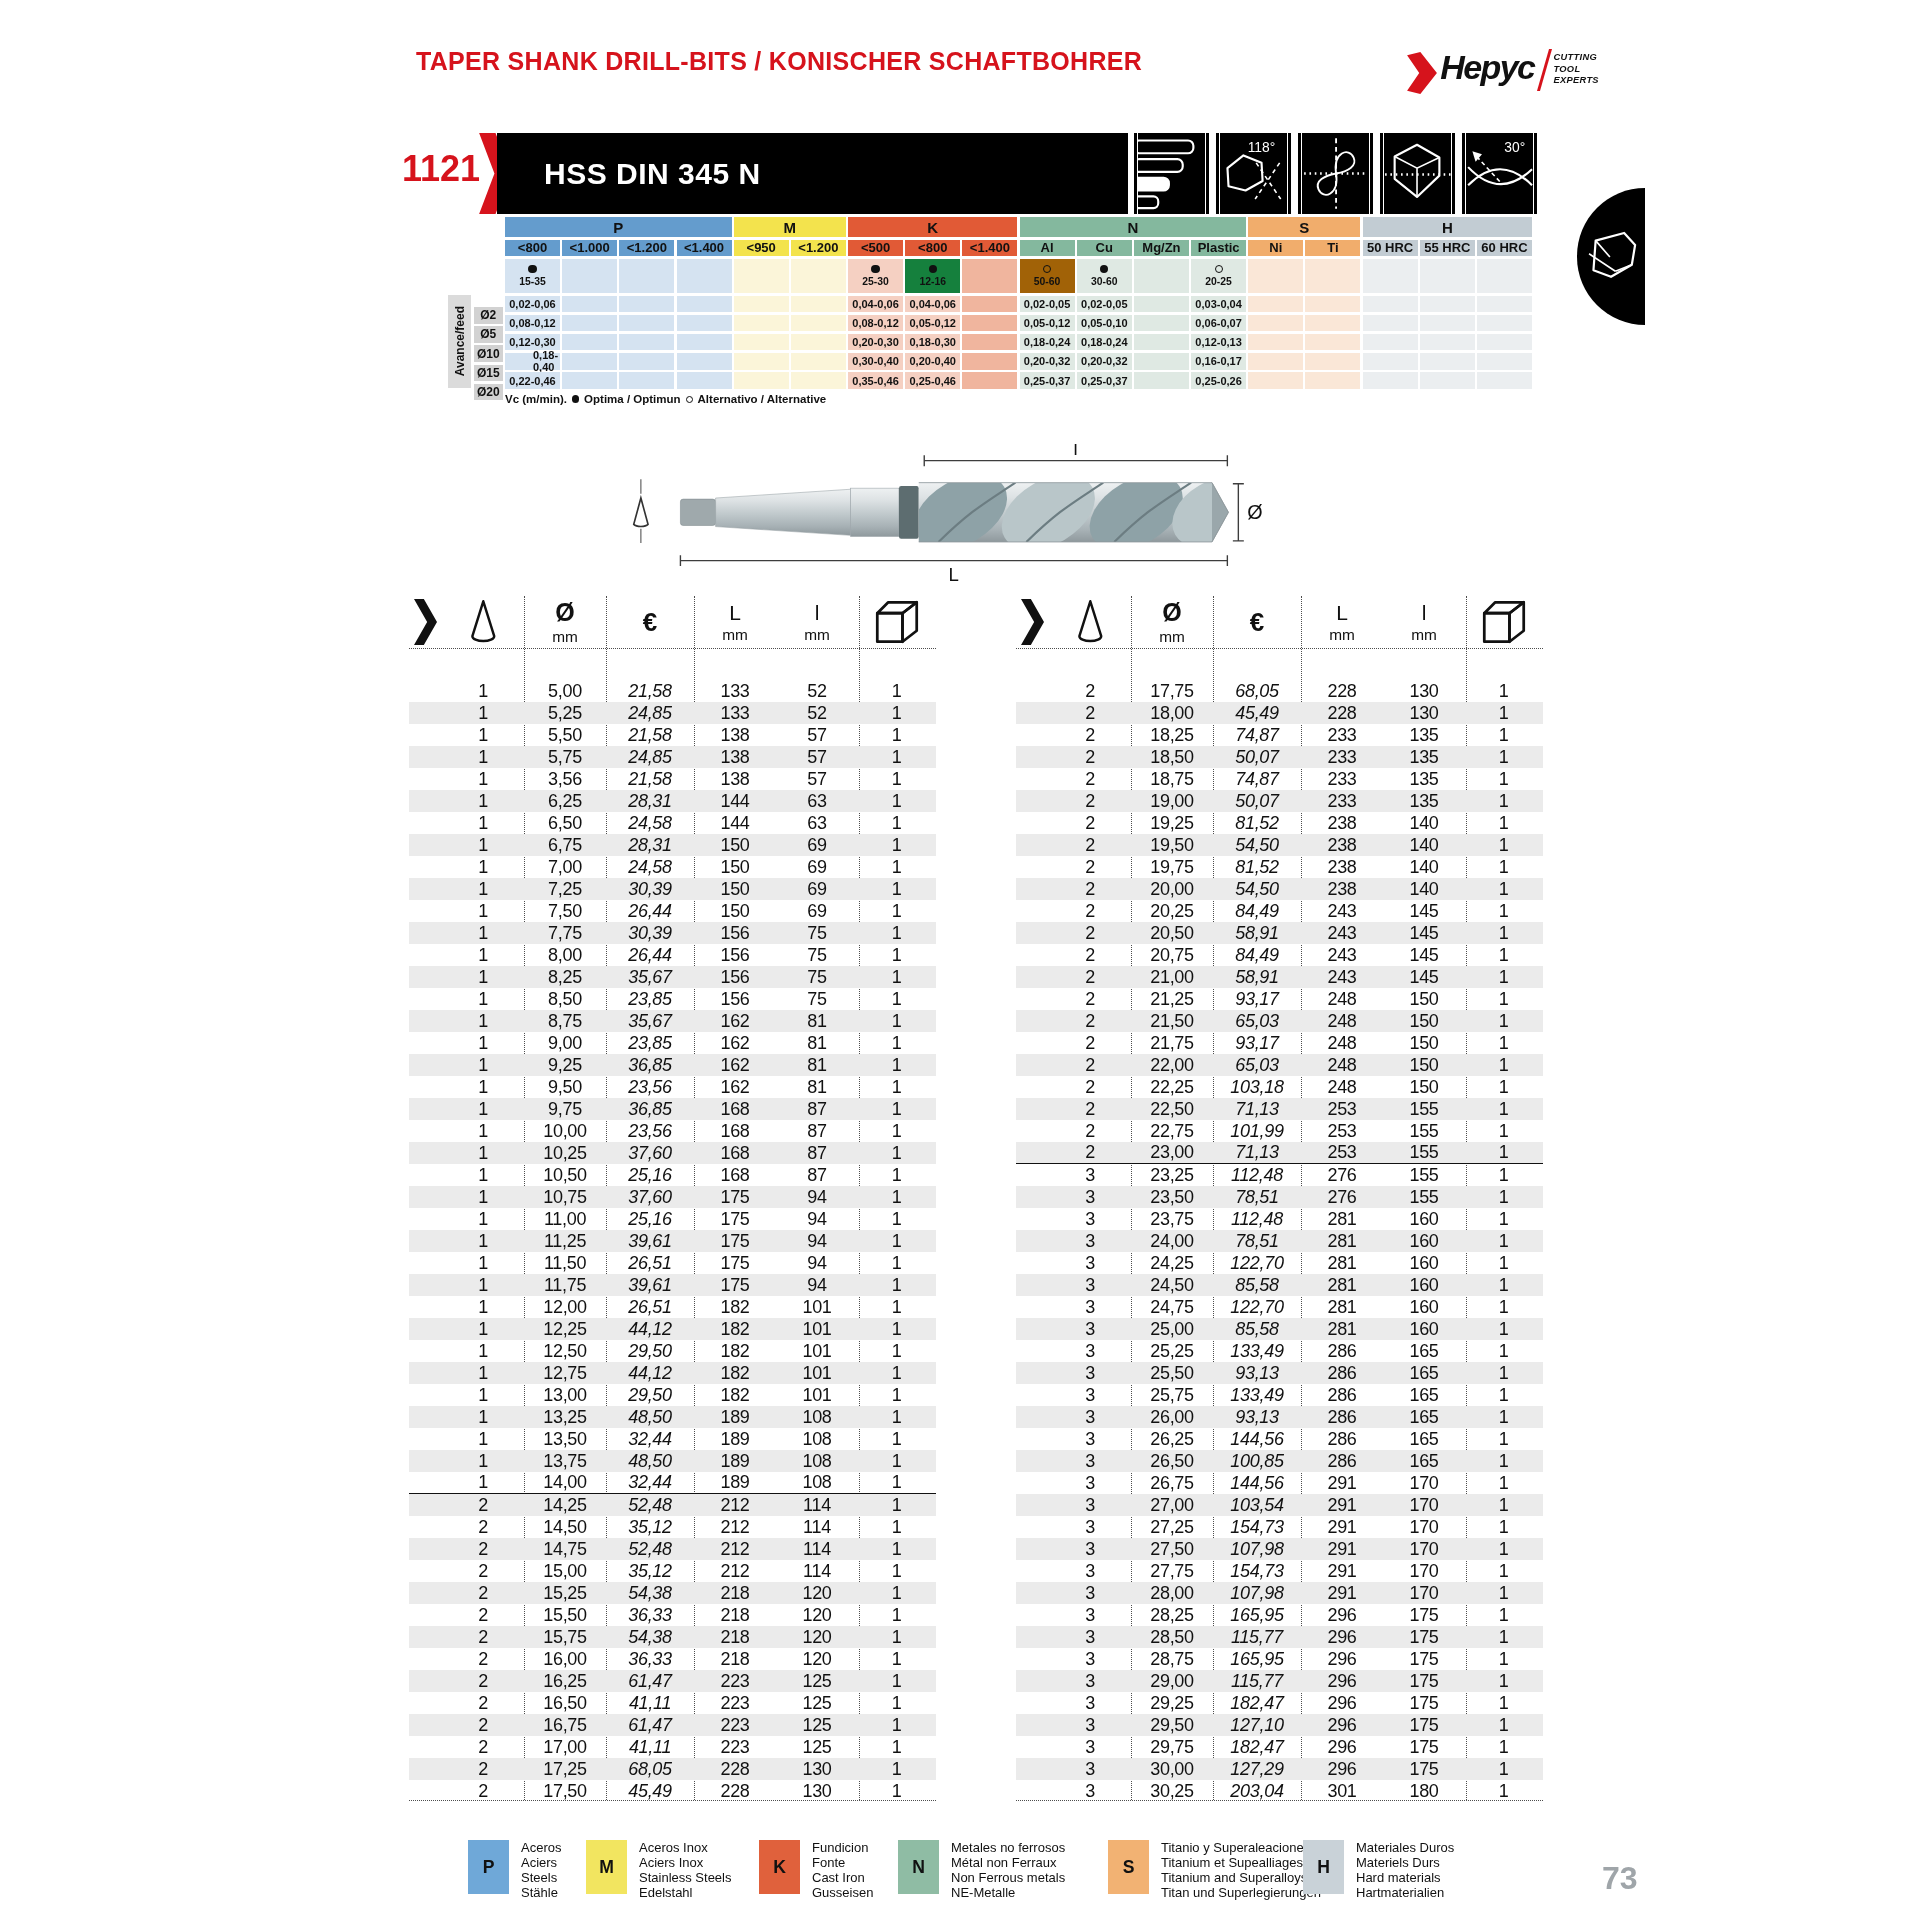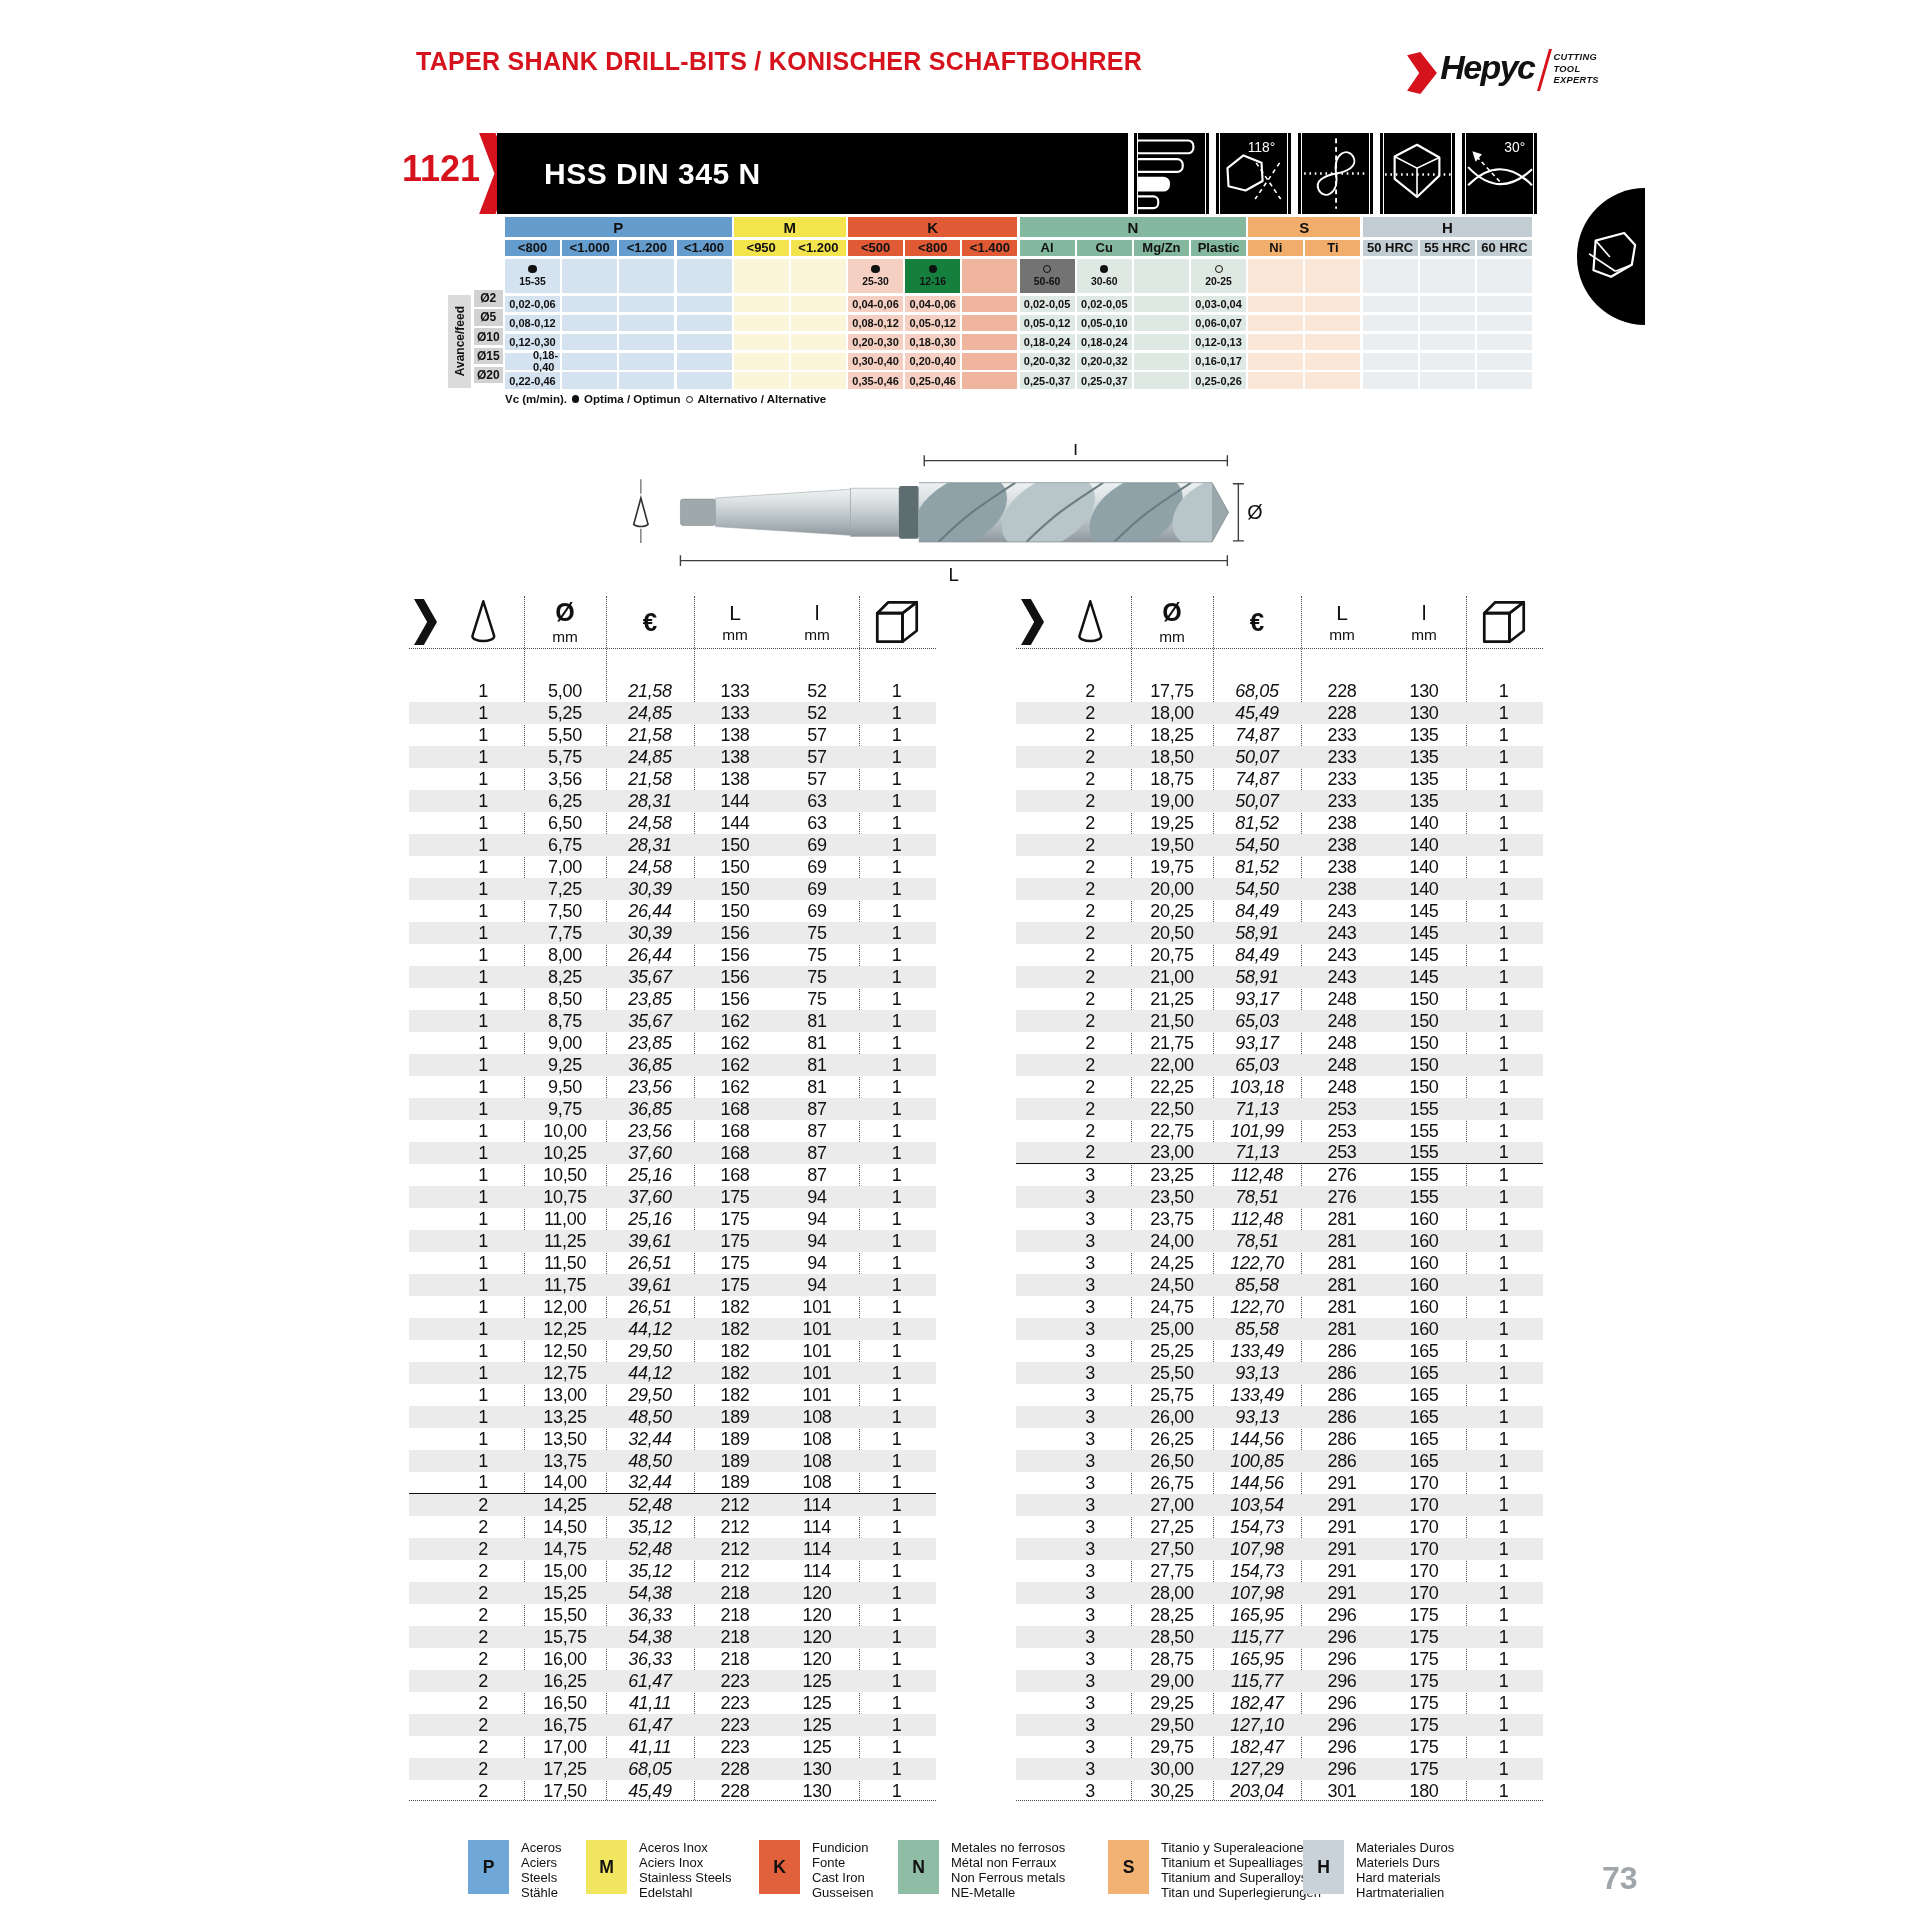--- a/index.html
+++ b/index.html
@@ -35,21 +35,21 @@
   .mc{display:flex;align-items:center;justify-content:center;font-size:13px;font-weight:bold;}
   .mv{display:flex;flex-direction:column;align-items:center;justify-content:center;gap:2.7px;font-size:10.4px;}
   .mvr{font-weight:600;}
   .mf{display:flex;align-items:center;justify-content:center;font-size:11px;font-weight:600;}
   .dot{border-radius:50%;}
   .df{width:8.2px;height:8.2px;background:#111;}
   .do{width:6px;height:6px;border:1.9px solid #111;background:transparent;}
   .feed-strip{position:absolute;left:448px;top:295px;width:23px;height:93px;background:#DBDBDB;
               display:flex;align-items:center;justify-content:center;}
   .feed-strip span{writing-mode:vertical-rl;transform:rotate(180deg);font-weight:bold;font-size:12px;}
-  #feed-dias{position:absolute;left:474px;top:290px;width:31px;}
+  #feed-dias{position:absolute;left:474px;top:307px;width:31px;}
   .fd{width:28.6px;height:16.5px;margin-bottom:2.7px;background:#D2D2D2;display:flex;align-items:center;
       justify-content:center;font-weight:bold;font-size:12px;}
   .mat-foot{position:absolute;left:505px;top:393px;font-size:11.5px;font-weight:600;
             display:flex;align-items:center;gap:5px;}
   .mat-foot .df{width:7.1px;height:7.1px;}
   .mat-foot .do{width:5px;height:5px;border-width:1.6px;}
 
   
   .diagram{position:absolute;left:631px;top:444px;}
 
@@ -208,21 +208,21 @@
       <div class="mv" style="background: rgb(251, 245, 217);"></div>
       <div class="mv" style="background: rgb(245, 208, 194);">
         <span class="dot df"></span>
         <div class="mvr">25-30</div>
       </div>
       <div class="mv" style="background: #15803d;">
         <span class="dot df"></span>
         <div class="mvr">12-16</div>
       </div>
       <div class="mv" style="background: rgb(240, 181, 158);"></div>
-      <div class="mv" style="background: #737373;">
+      <div class="mv" style="background: #a16207;">
         <span class="dot do"></span>
         <div class="mvr">50-60</div>
       </div>
       <div class="mv" style="background: rgb(223, 233, 227);">
         <span class="dot df"></span>
         <div class="mvr">30-60</div>
       </div>
       <div class="mv" style="background: rgb(223, 233, 227);"></div>
       <div class="mv" style="background: rgb(223, 233, 227);">
         <span class="dot do"></span>

